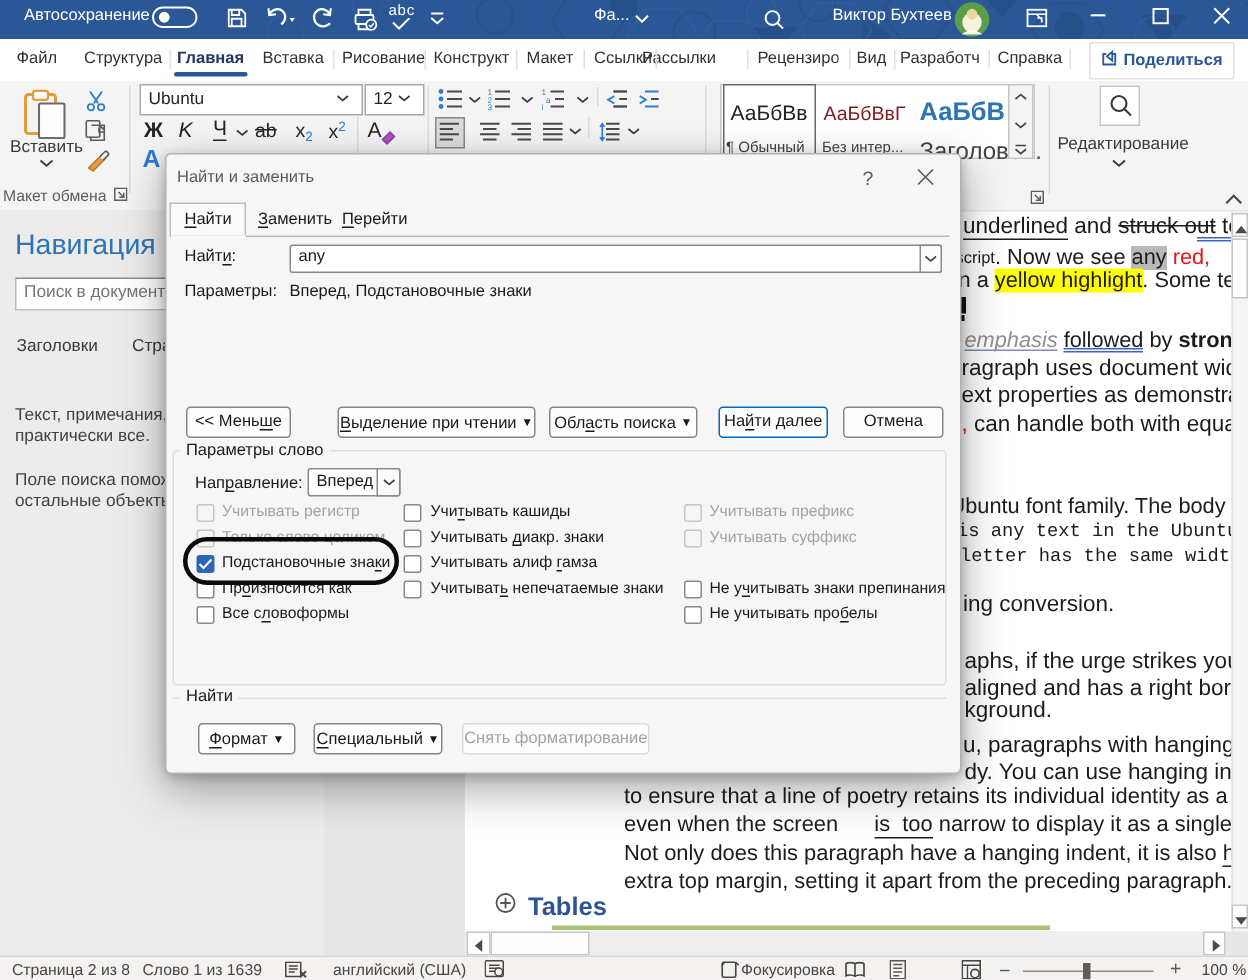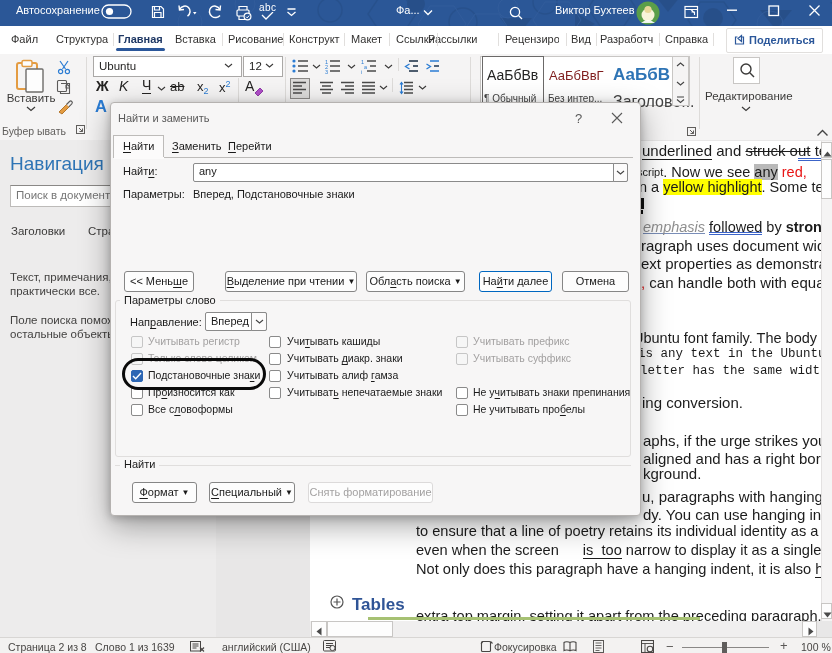--- a/index.html
+++ b/index.html
@@ -177,21 +177,21 @@
       <circle cx="10.4" cy="11.5" r="2.1"></circle>
     </svg>
   <svg class="abs" style="left:56px;top:25px" width="16" height="16" fill="none" stroke="#5c5b5a" stroke-width="1.1">
       <rect x="1.5" y="1.5" width="9" height="11" rx="1"></rect>
       <path d="M5 4.5 h8.5 v10 h-9 v-2.5 M10 4.5 l3.5 3 M13.5 9 h-3.5 v-3"></path>
     </svg>
   <svg class="abs" style="left:57px;top:45px" width="17" height="17">
     <path d="M2 13 L10 5 l2.5 2.5 L5 15 Z" fill="#e49c42" stroke="#b5762a" stroke-width="1"></path>
     <path d="M9.5 5.5 l3-3 a1.6 1.6 0 0 1 2.3 2.3 l-3 3" fill="#f1f0ef" stroke="#5c5b5a" stroke-width="1.1"></path>
   </svg>
-  <div class="grplabel" style="left:2px;top:71px;">Буфер ывать</div>
+  <div class="grplabel" style="left:2px;top:71px;">Макет обмена</div>
   <svg class="abs" style="left:76px;top:71px" width="9" height="9" fill="none" stroke="#605e5c" stroke-width="1">
       <rect x="0.5" y="0.5" width="8" height="8"></rect>
       <path d="M3 3 l3.5 3.5 M6.5 3.5 v3 h-3"></path>
     </svg>
   <div class="grpdiv" style="left:86px"></div>
 
   <div class="combo" style="left:93px;top:2px;width:142px;height:19px;line-height:19px;padding-left:5px;">Ubuntu</div>
   <svg class="abs" style="left:224px;top:9px" width="9" height="6">
       <path d="M1 1 l3.5 3 3.5-3" fill="none" stroke="#3b3a39" stroke-width="1.1"></path>
     </svg>
@@ -344,21 +344,21 @@
     <div class="dl" style="left:330px;top:223px;font-size:12.5px;font-family:'Liberation Mono',monospace;">letter has the same width</div>
     <div class="dl" style="left:332px;top:252.5px;font-size:15px;">ing conversion.</div>
     <div class="dl" style="left:333px;top:291px;font-size:15px;">aphs, if the urge strikes you.</div>
     <div class="dl" style="left:333px;top:309px;font-size:15px;">aligned and has a right borde</div>
     <div class="dl" style="left:333px;top:324px;font-size:15px;">kground.</div>
     <div class="dl" style="left:332px;top:347px;font-size:15px;">u, paragraphs with hanging</div>
     <div class="dl" style="left:333px;top:364.5px;font-size:15px;">dy. You can use hanging inde</div>
     <div class="dl" style="left:106px;top:382px;font-size:14.6px;">to ensure that a line of poetry retains its individual identity as a</div>
     <div class="dl" style="left:106px;top:401px;font-size:14.6px;">even when the screen <span style="border-bottom:1.2px solid #1c1c1c;margin-left:20px;">is&nbsp;&nbsp;too</span> narrow to display it as a single line</div>
     <div class="dl" style="left:106px;top:420px;font-size:14.6px;">Not only does this paragraph have a hanging indent, it is also <span style="border-bottom:1.2px solid #1c1c1c;">ha</span></div>
-    <div class="dl" style="left:106px;top:439px;font-size:14.6px;margin-top:28px;">extra top margin, setting it apart from the preceding paragraph.</div>
+    <div class="dl" style="left:106px;top:439px;font-size:14.6px;">extra top margin, setting it apart from the preceding paragraph.</div>
     <svg class="abs" style="left:20px;top:454px" width="14" height="14" fill="none" stroke="#555" stroke-width="1.2">
         <circle cx="7" cy="7" r="6"></circle>
         <path d="M7 3.5 v7 M3.5 7 h7"></path>
       </svg>
     <div class="dl" style="left:42px;top:454px;font-size:17px;font-weight:bold;color:#2f5496;">Tables</div>
     <div class="abs" style="left:58px;top:476px;width:332px;height:2.5px;background:#a6c173;"></div>
   </div>
   <div id="vscroll"></div>
   <div class="sbtn" style="left:821px;top:2px;width:11px;height:16px;"><svg width="9" height="6" style="margin:4px 0 0 0.5px">
         <path d="M4.5 0.5 L8.5 5.5 H0.5 Z" fill="#4a4a4a"></path>

